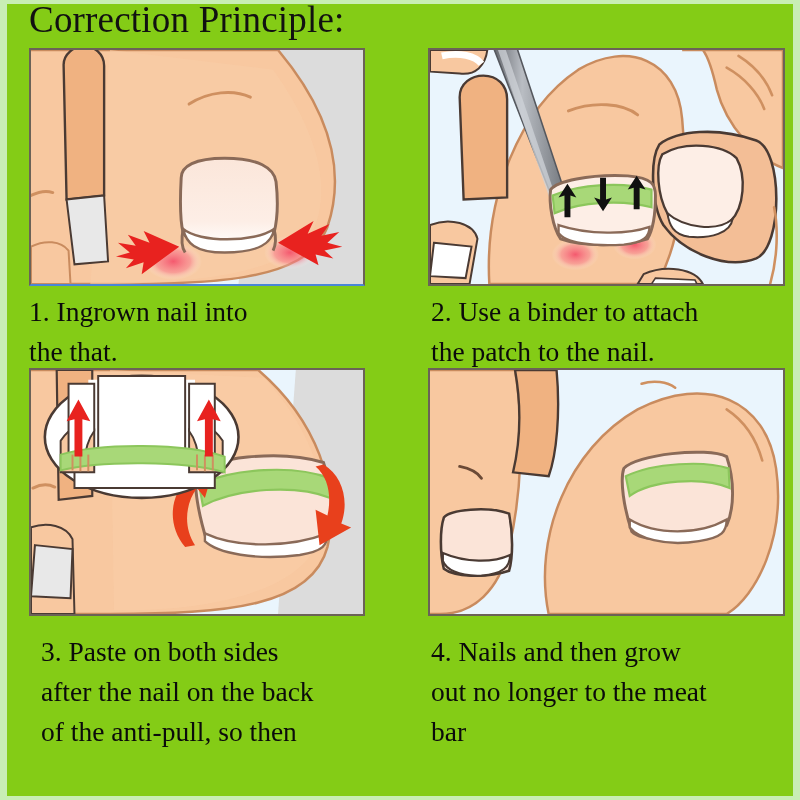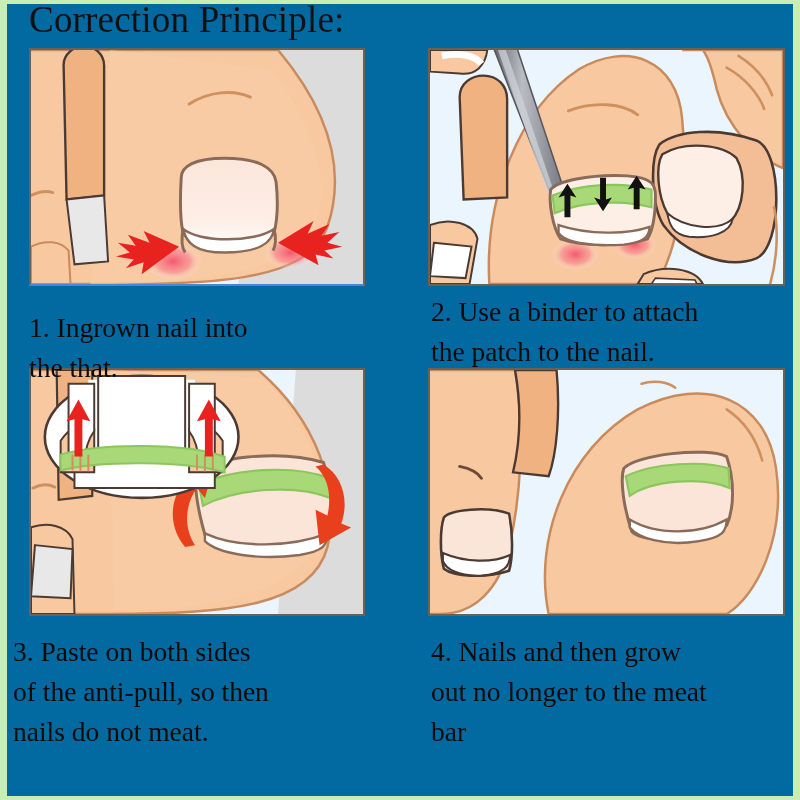--- a/index.html
+++ b/index.html
@@ -7,21 +7,21 @@
   body {
     font-family: "Liberation Serif", "DejaVu Serif", serif;
     background:#ffffff;
     position:relative;
     overflow:hidden;
   }
   #root {
     position:absolute; inset:0;
     border-left:7px solid #c8eeb4;
     border-right:7px solid #c8eeb4;
-    background:#0369a1;
+    background:#84cc16;
   }
   #topbar { position:absolute; left:0; right:0; top:0; height:4px; background:#c8eeb4; }
   #bottombar { position:absolute; left:0; right:0; bottom:0; height:4px; background:#c8eeb4; }
 
   #title {
     position:absolute; left:22px; top:-2px;
     font-size:37px; line-height:44px; color:#111;
     letter-spacing:.2px; white-space:nowrap;
   }
 
@@ -35,23 +35,23 @@
   #panel2 { left:421px; top:48px;  width:357px; height:238px; }
   #panel3 { left:22px;  top:368px; width:336px; height:248px; }
   #panel4 { left:421px; top:368px; width:357px; height:248px; }
 
   .cap {
     position:absolute;
     font-size:27.5px;
     line-height:40px;
     color:#0b0b0b;
   }
-  #cap1 { left:22px;  top:308px; width:380px; }
+  #cap1 { left:22px;  top:292px; width:380px; }
   #cap2 { left:424px; top:292px; width:376px; }
-  #cap3 { left:6px;  top:632px; width:390px; }
+  #cap3 { left:34px;  top:632px; width:390px; }
   #cap4 { left:424px; top:632px; width:376px; }
 
   svg { display:block; width:100%; height:100%; }
 </style>
 </head>
 <body>
 
 <div id="root">
   <div id="topbar"></div>
   <div id="bottombar"></div>
@@ -274,22 +274,22 @@
     <div>the that.</div>
   </div>
 
   <div class="cap" id="cap2">
     <div>2. Use a binder to attach</div>
     <div>the patch to the nail.</div>
   </div>
 
   <div class="cap" id="cap3">
     <div>3. Paste on both sides</div>
+    <div>after the nail on the back</div>
     <div>of the anti-pull, so then</div>
-    <div>nails do not meat.</div>
   </div>
 
   <div class="cap" id="cap4">
     <div>4. Nails and then grow</div>
     <div>out no longer to the meat</div>
     <div>bar</div>
   </div>
 </div>
 
 </body></html>

